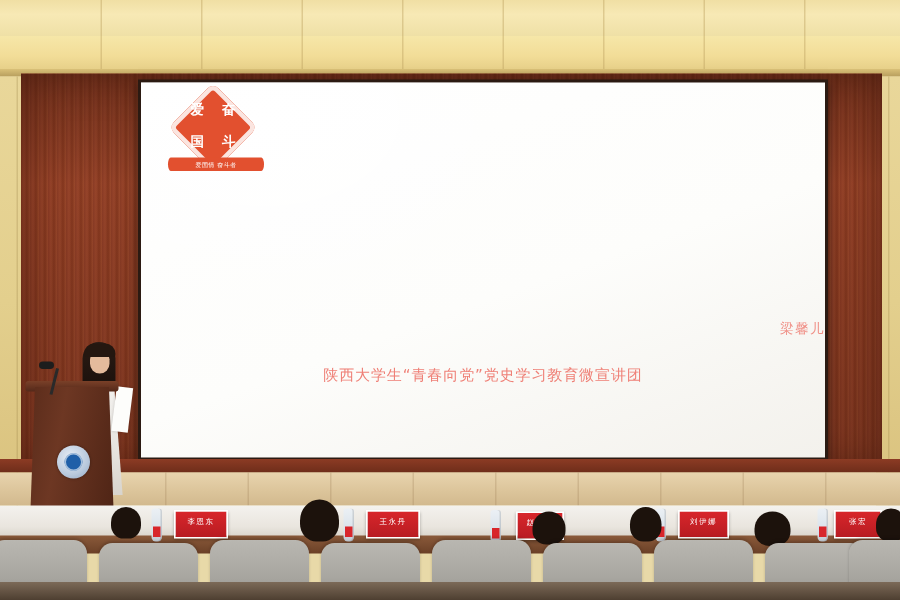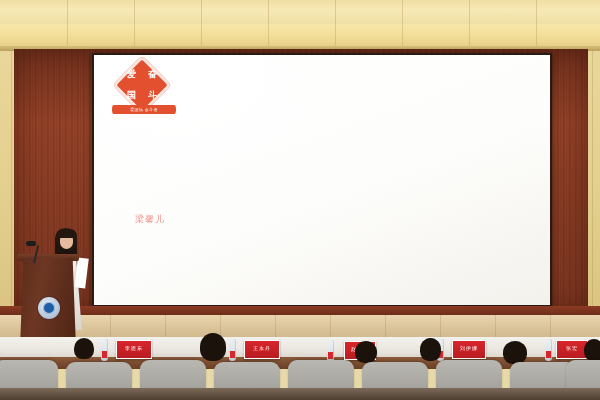--- a/index.html
+++ b/index.html
@@ -54,21 +54,21 @@
   .logo-ribbon{position:absolute;left:0;top:41px;width:64px;height:9px;
     background:#e2502f;border-radius:2px/5px;}
   .logo-ribbon-txt{position:absolute;left:0;top:41px;width:64px;height:9px;
     color:#fff;font-size:4px;text-align:center;line-height:9px;letter-spacing:.3px;overflow:hidden;}
 
   
   .slide-title{position:absolute;left:0;right:0;top:86px;text-align:center;
     color:#ef7a73;font-size:29px;font-weight:bold;letter-spacing:1px;
     font-family:"DejaVu Sans",sans-serif;white-space:nowrap;}
 
-  .slide-presenter{position:absolute;left:0;right:0;top:158px;text-align:left;
+  .slide-presenter{position:absolute;left:0;right:0;top:158px;text-align:right;
     color:#f08f86;font-size:9px;letter-spacing:1px;padding-left:41px;}
   .slide-org{position:absolute;left:0;right:0;top:188px;text-align:center;
     color:#ef8077;font-size:10px;letter-spacing:.6px;white-space:nowrap;}
 
   
   .stage-band{position:absolute;left:0;top:306px;width:600px;height:9px;
     background:linear-gradient(180deg,#8c3b24,#6e2d1a);}
   .stage-floor{position:absolute;left:0;top:315px;width:600px;height:22px;
     background:linear-gradient(180deg,#e8d4ae 0%,#dcc59b 55%,#d2b98e 100%);}
   .stage-floor .fseam{position:absolute;top:0;width:1px;height:22px;background:rgba(150,120,80,.25);}
@@ -178,20 +178,21 @@
           <span>爱</span>
           <span>奋</span>
           <span>国</span>
           <span>斗</span>
         </div>
         <div class="logo-ribbon"></div>
         <div class="logo-ribbon-txt">爱国情 奋斗者</div>
       </div>
 
       <div class="slide-presenter">梁馨儿</div>
+      <div class="slide-org">陕西大学生“青春向党”党史学习教育微宣讲团</div>
     </div>
   </div>
 
   <div class="stage-band"></div>
   <div class="stage-floor" id="stagefloor">
       <div class="fseam" style="left: 55px;"></div>
       <div class="fseam" style="left: 110px;"></div>
       <div class="fseam" style="left: 165px;"></div>
       <div class="fseam" style="left: 220px;"></div>
       <div class="fseam" style="left: 275px;"></div>

